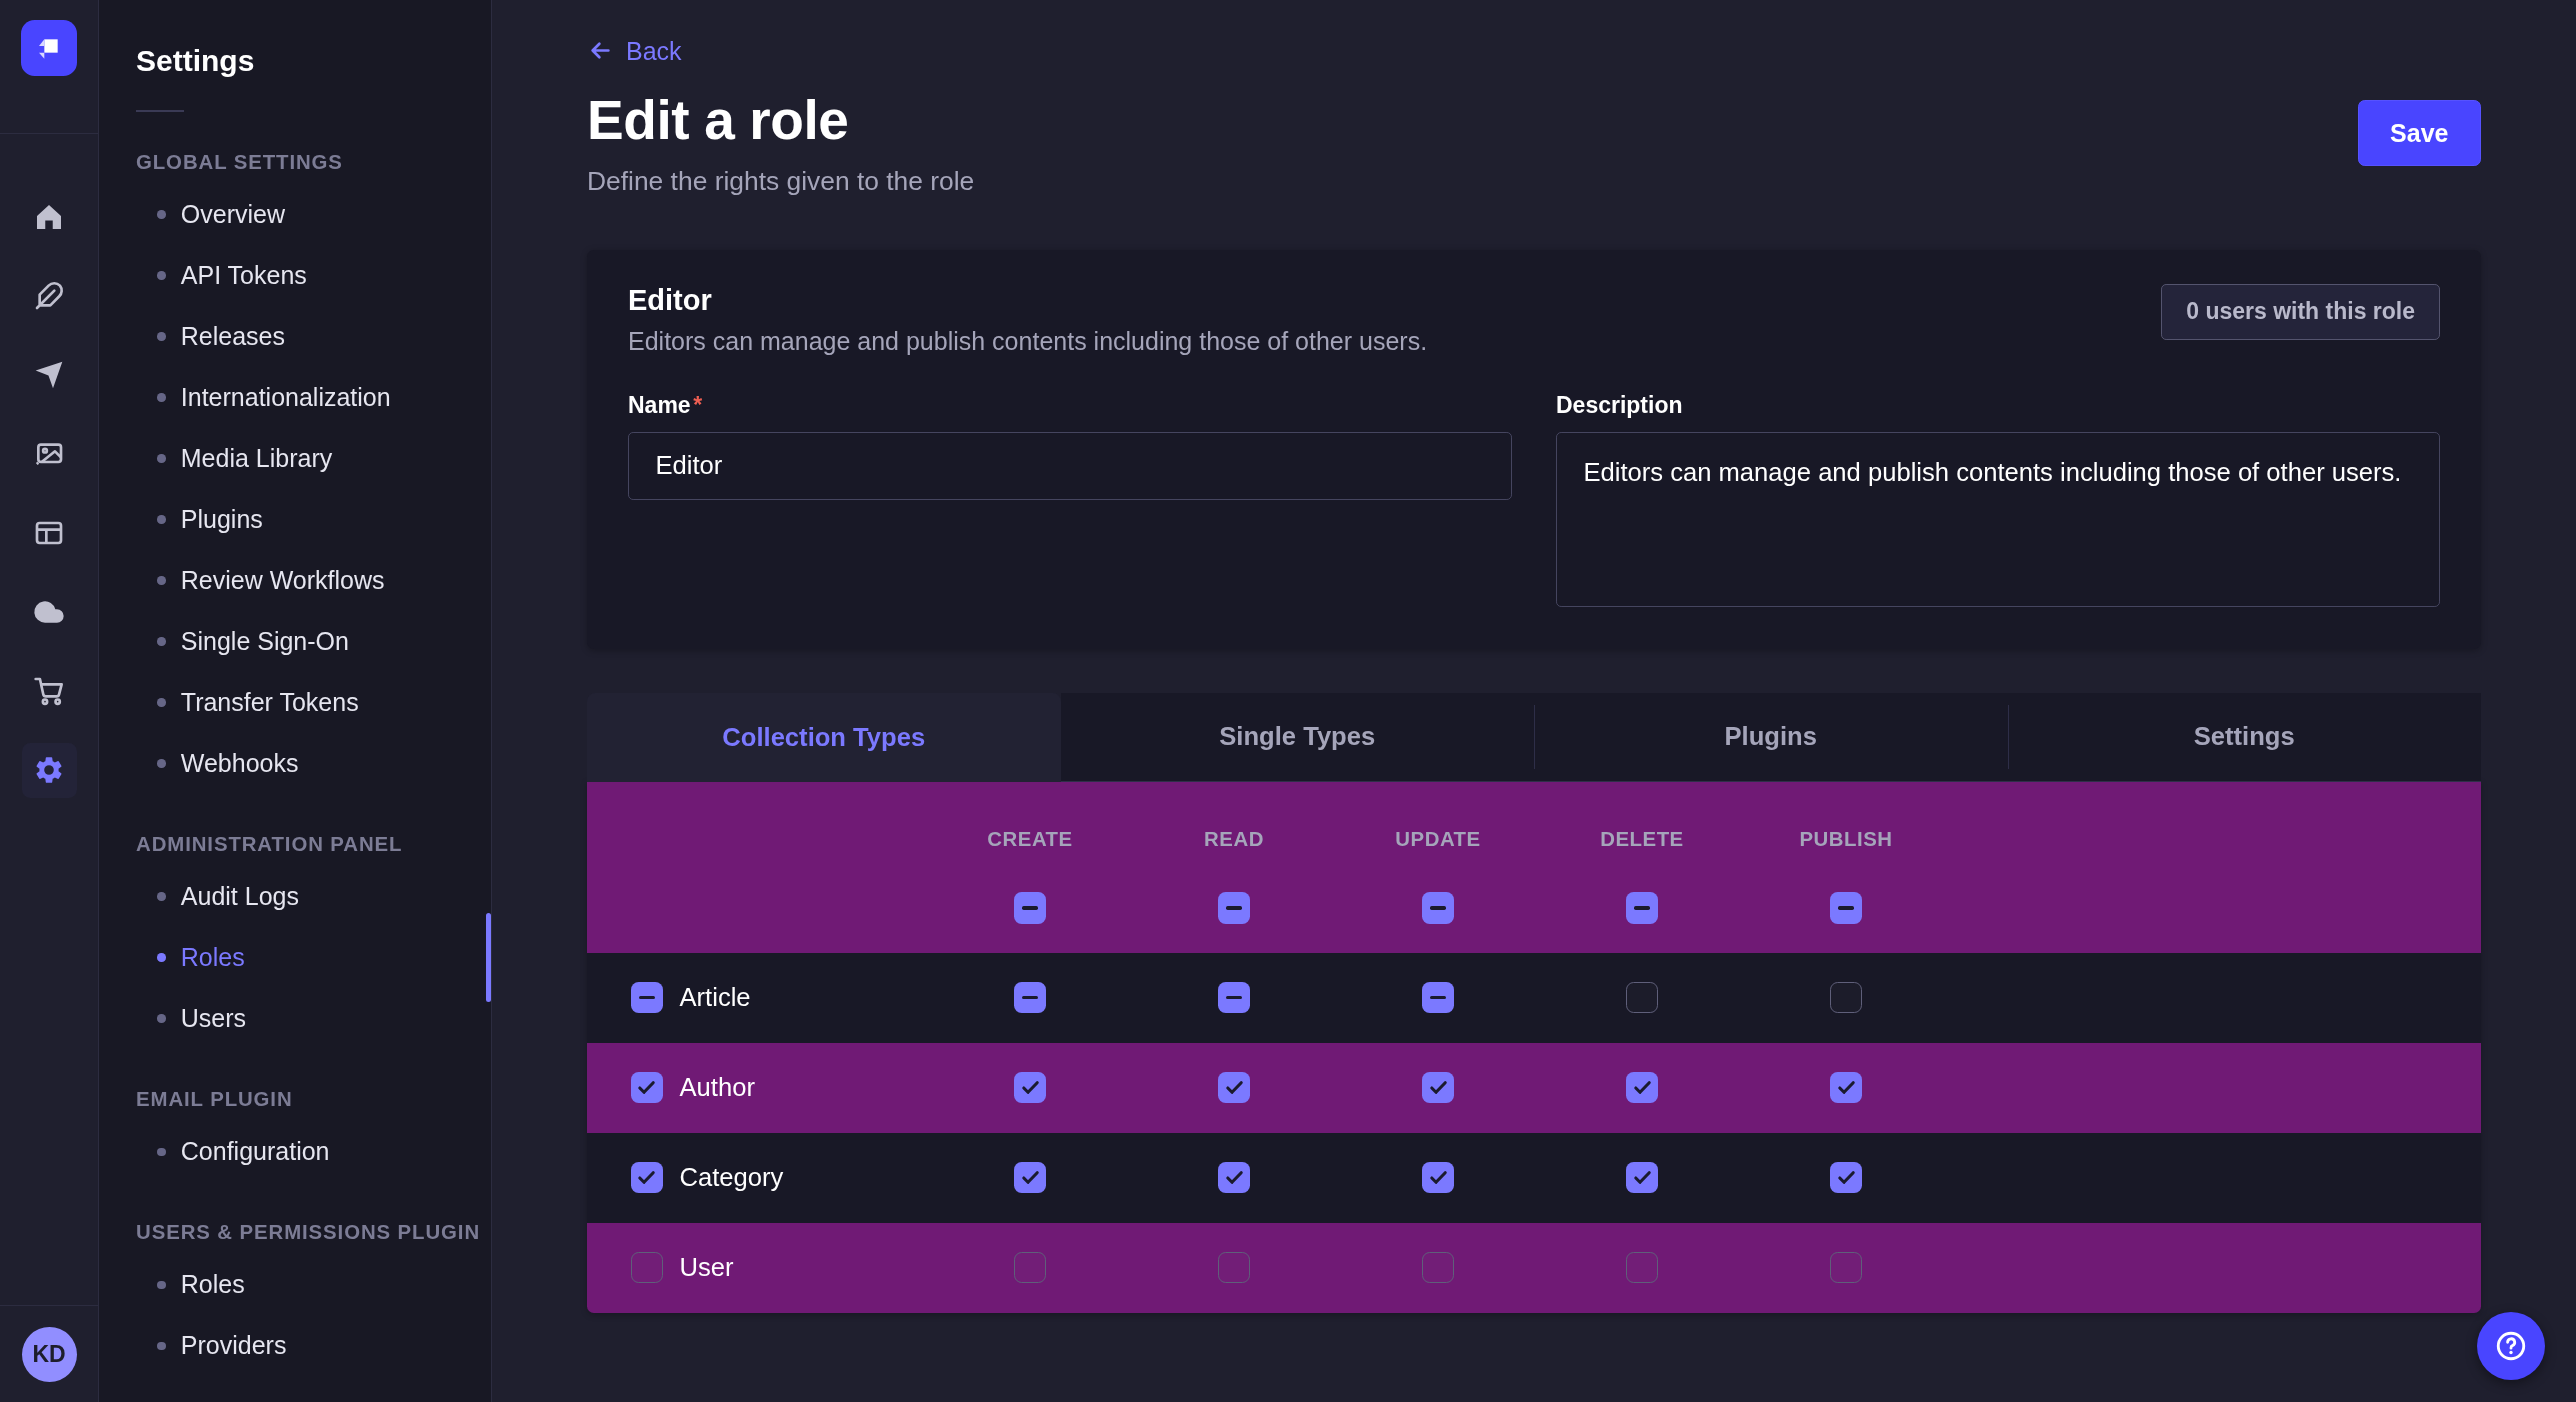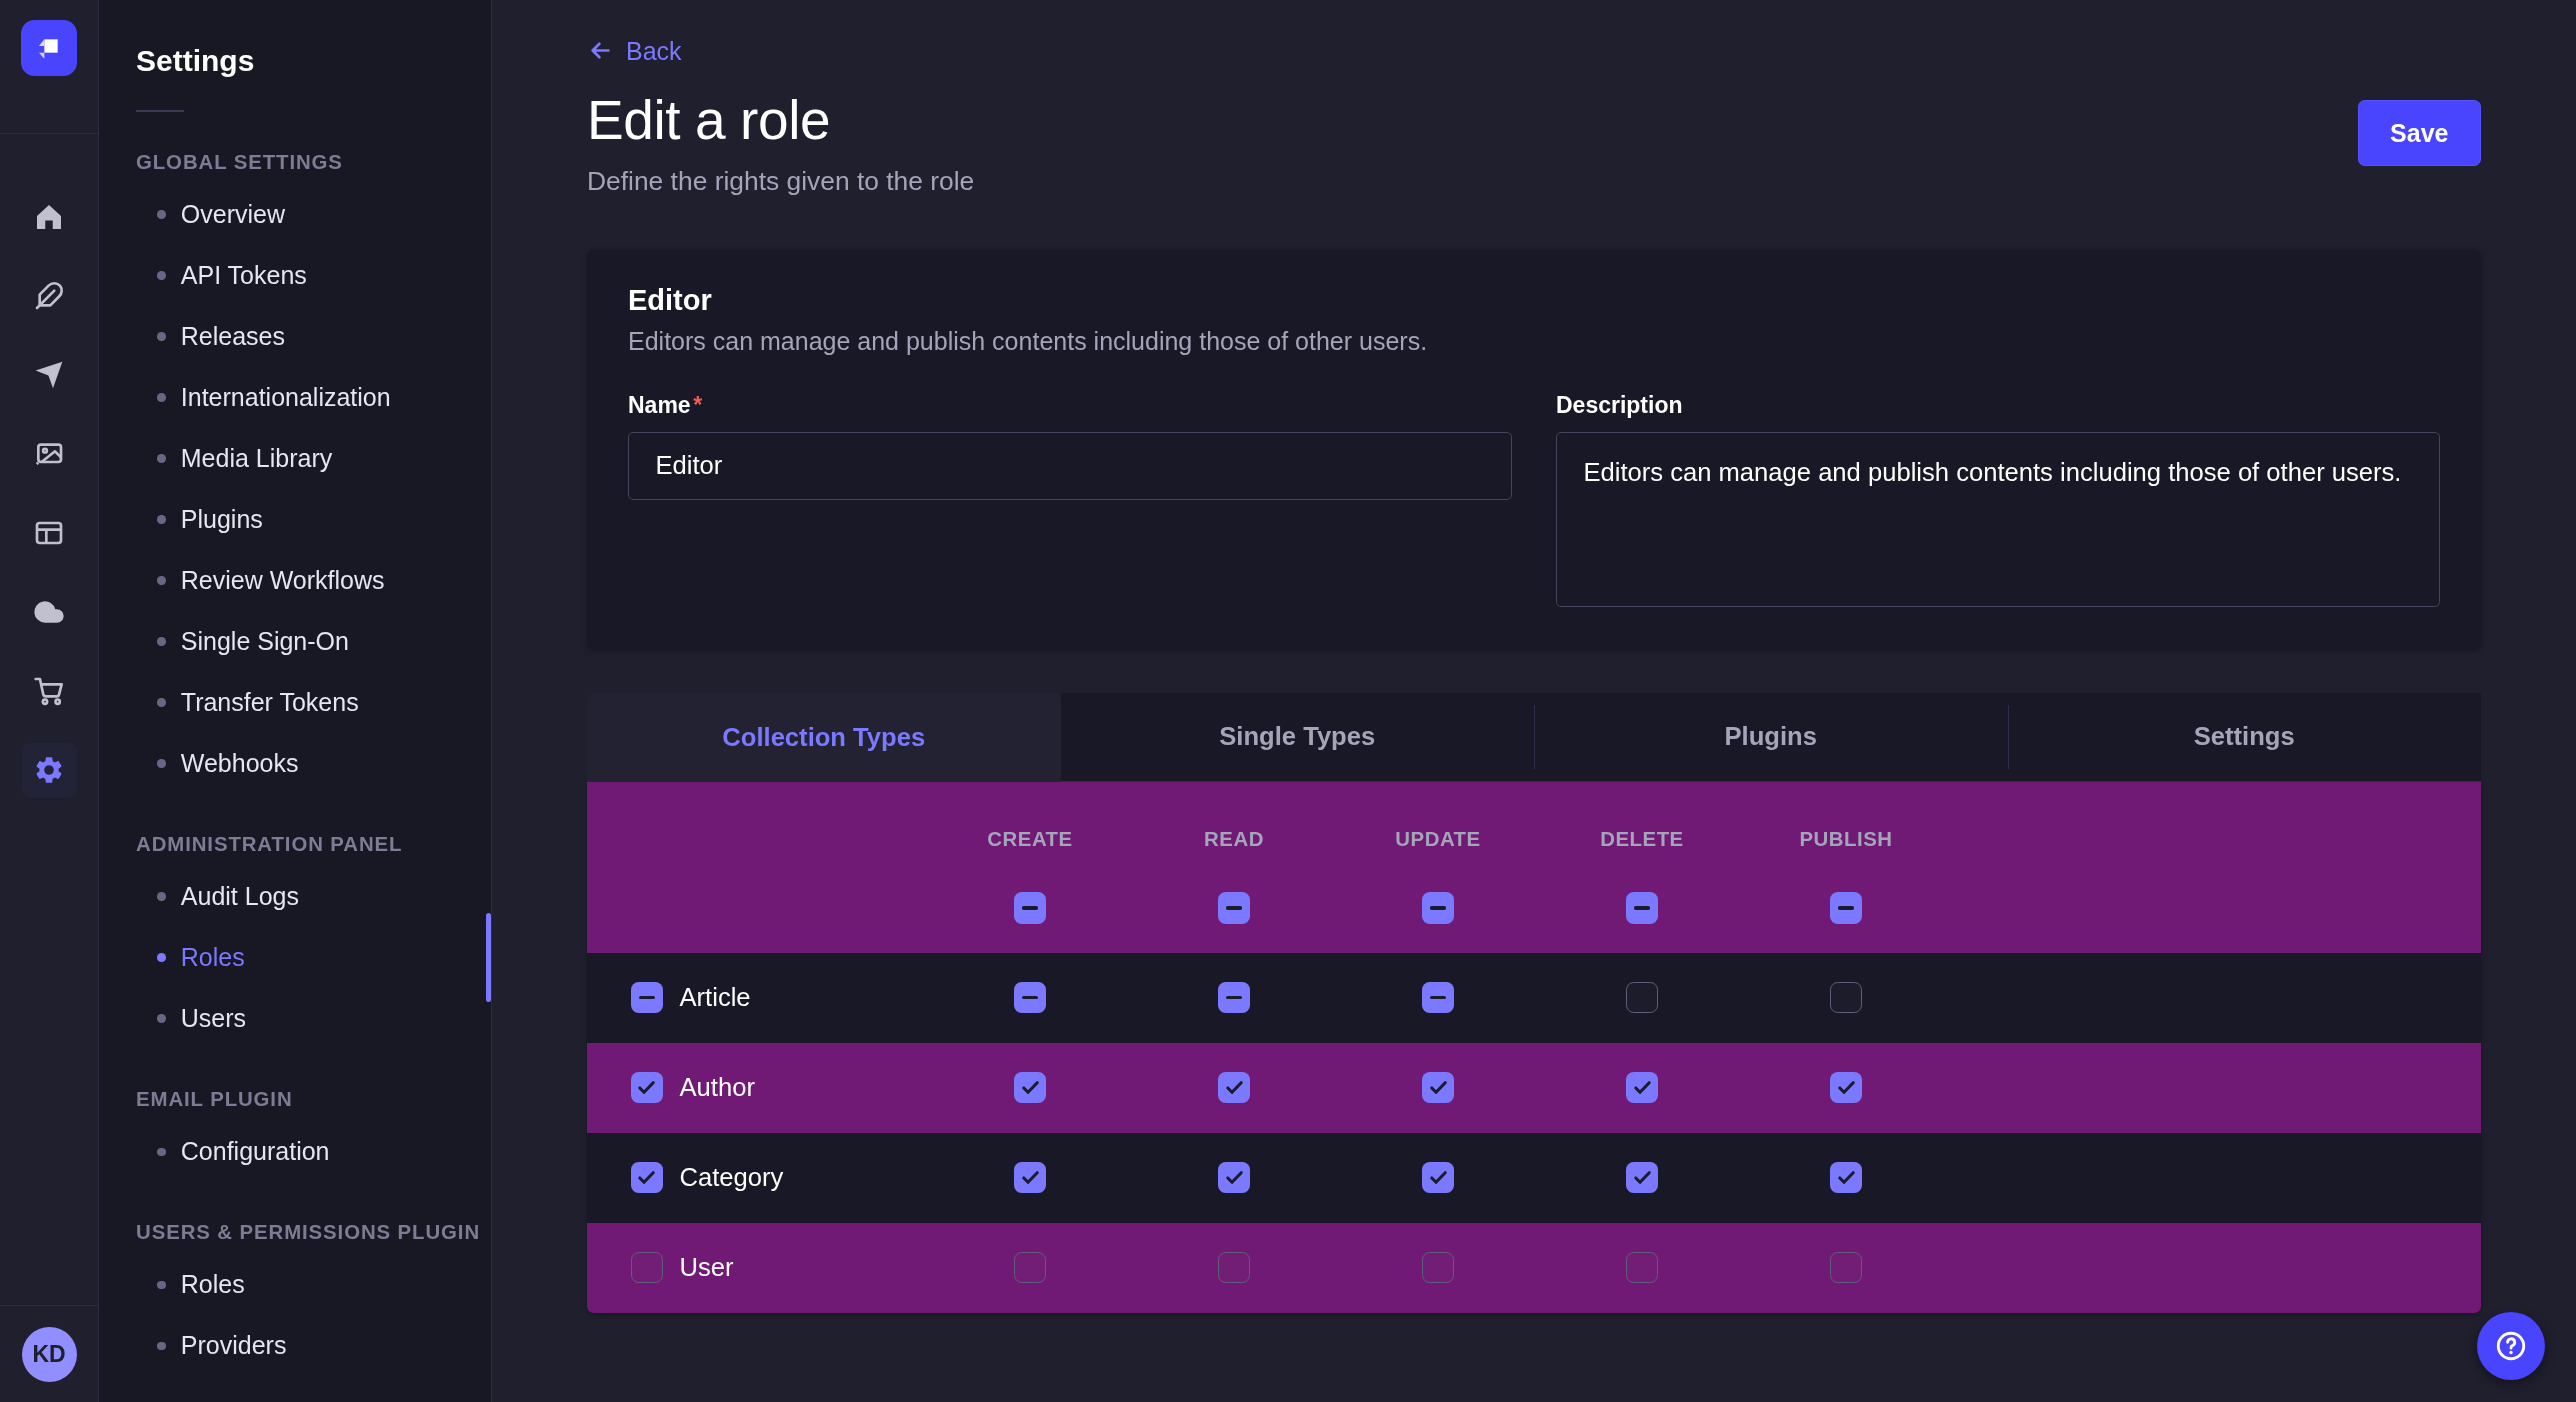--- a/index.html
+++ b/index.html
@@ -63,21 +63,21 @@
     content:""; position:absolute; right:0; top:-13.6px; width:5.1px; height:89px;
     background:#7b79ff; border-radius:2.6px;
   }
 
   
   .main{ flex:1; height:100%; overflow:hidden; padding:0 95px; background:#1f1f2e; }
   .back-row{ margin-top:37px; display:flex; gap:12px; cursor:pointer; width:max-content; }
   .back-row svg{ width:27px; height:27px; stroke:#7b79ff; stroke-width:2.4; fill:none; }
   .back-label{ font-size:25px; color:#7b79ff; }
   .title-row{ display:flex; justify-content:space-between; align-items:flex-start; margin-top:22px; }
-  .page-title{ font-size:55px; font-weight:400; color:#ffffff; letter-spacing:-0.4px; }
+  .page-title{ font-size:55px; font-weight:700; color:#ffffff; letter-spacing:-0.4px; }
   .page-subtitle{ font-size:26.4px; color:#a5a5ba; margin-top:13.6px; }
   .save-btn{
     margin-top:12px; background:#4945ff; border:0.9px solid #5652ff; color:#fff;
     font-family:inherit; font-size:25px; font-weight:600; padding:0 31.5px; height:66px;
     border-radius:6.8px; cursor:pointer;
   }
 
   
   .role-card{
     margin-top:53px; background:#181826; border-radius:6.8px; padding:34px 41px 39px 41px;
@@ -310,20 +310,21 @@
     </div>
     <button class="save-btn">Save</button>
   </div>
 
   <section class="role-card">
     <div class="role-card-head">
       <div>
         <div class="role-name-title">Editor</div>
         <div class="role-desc-sub">Editors can manage and publish contents including those of other users.</div>
       </div>
+      <div class="users-badge">0 users with this role</div>
     </div>
     <div class="fields-row">
       <div class="field">
         <div class="field-label">
           <span>Name</span><span class="req">*</span>
         </div>
         <input class="text-input" type="text" value="Editor" style="">
       </div>
       <div class="field">
         <div class="field-label">Description</div>

